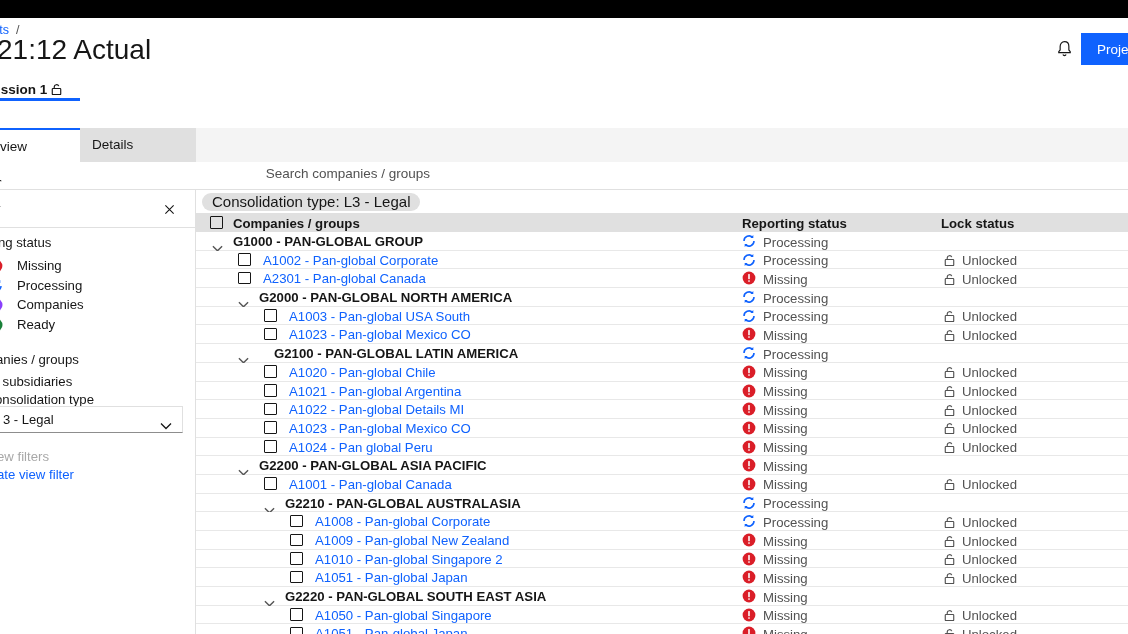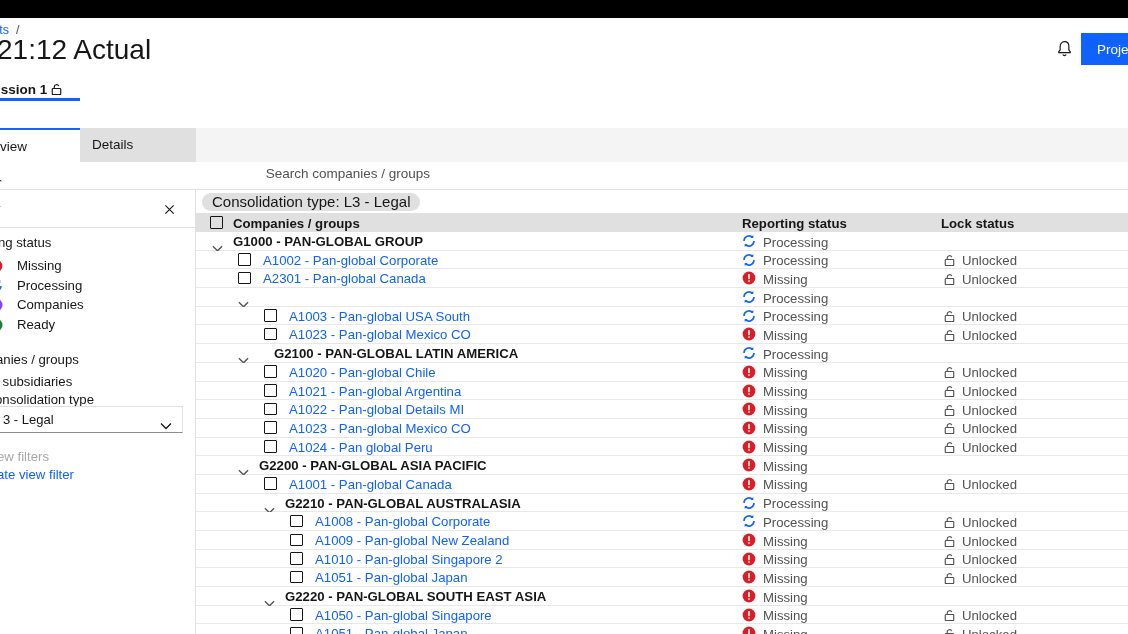--- a/index.html
+++ b/index.html
@@ -226,20 +226,21 @@
           <span class="licon"><svg width="13" height="13" viewBox="0 0 16 16">
               <rect x="2.8" y="6.8" width="10.4" height="7.4" rx="0.8" fill="none" stroke="#525252" stroke-width="1.4"></rect>
               <path d="M5.2 6.8V4.8a2.9 2.9 0 0 1 5.6-.9" fill="none" stroke="#525252" stroke-width="1.4"></path>
             </svg></span>
           <span class="llabel">Unlocked</span>
         </div>
         <div class="trow">
           <span class="ticon" style="left:42px"><svg width="11" height="7" viewBox="0 0 12 7">
               <path d="M1 1l5 5 5-5" fill="none" stroke="#545454" stroke-width="1.5"></path>
             </svg></span>
+          <span class="gname" style="left:63px">G2000 - PAN-GLOBAL NORTH AMERICA</span>
           <span class="sicon"><svg width="14" height="14" viewBox="0 0 16 16">
               <path d="M13.7 8A5.7 5.7 0 0 1 3.9 12" fill="none" stroke="#0f62fe" stroke-width="1.8"></path>
               <path d="M2.3 8A5.7 5.7 0 0 1 12.1 4" fill="none" stroke="#0f62fe" stroke-width="1.8"></path>
               <path d="M12.9 1.2v3.4H9.5z" fill="#0f62fe"></path>
               <path d="M3.1 14.8v-3.4h3.4z" fill="#0f62fe"></path>
             </svg></span>
           <span class="slabel">Processing</span>
         </div>
         <div class="trow">
           <span class="cb" style="left:68px"></span>

